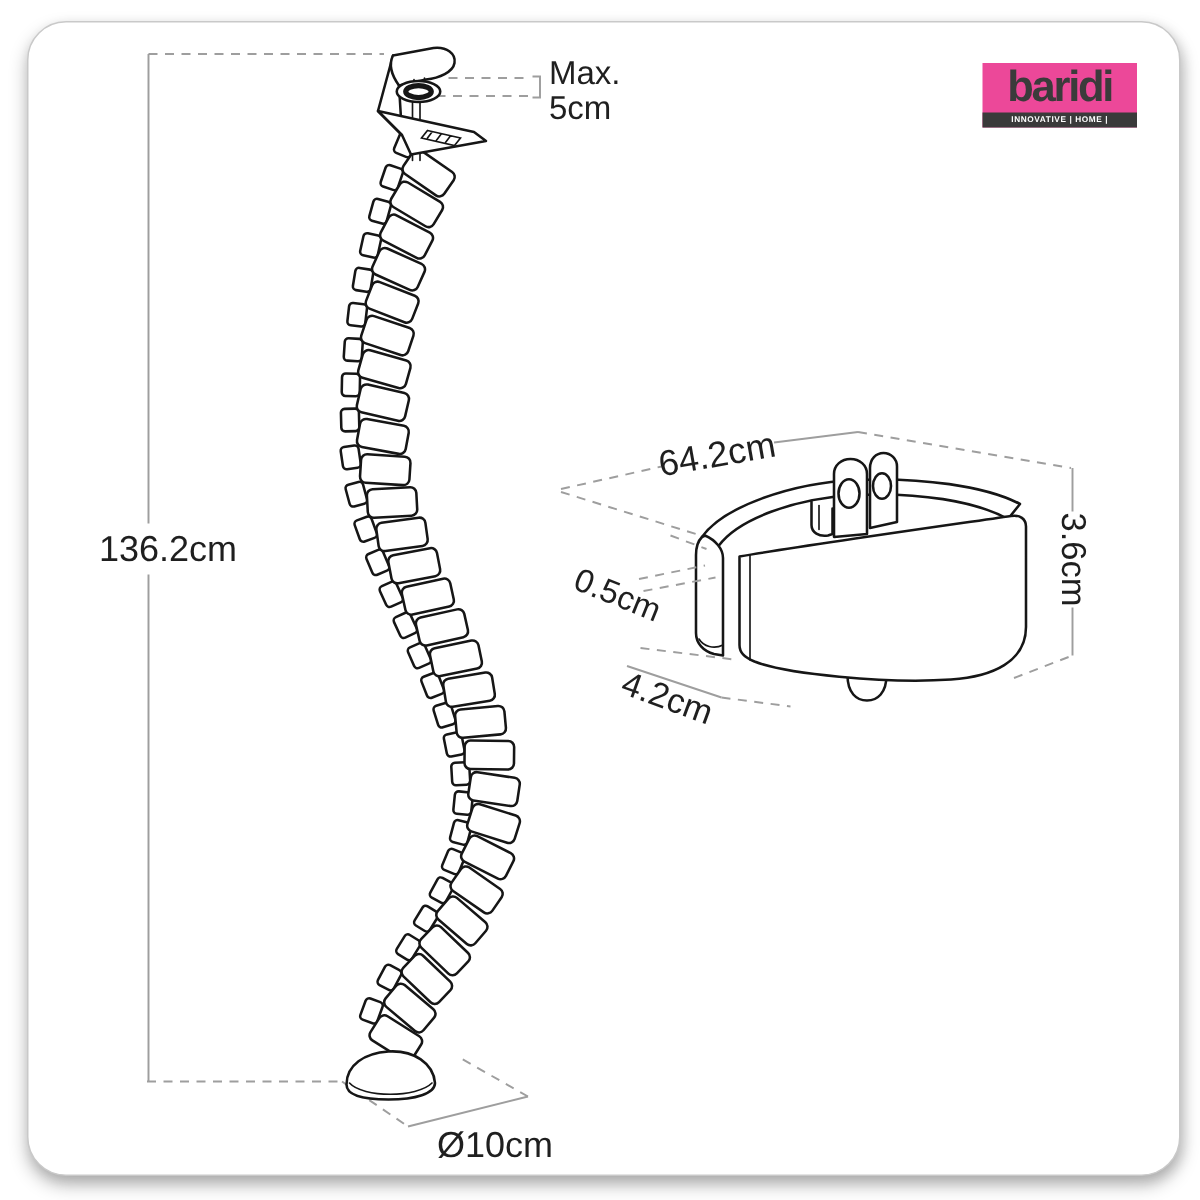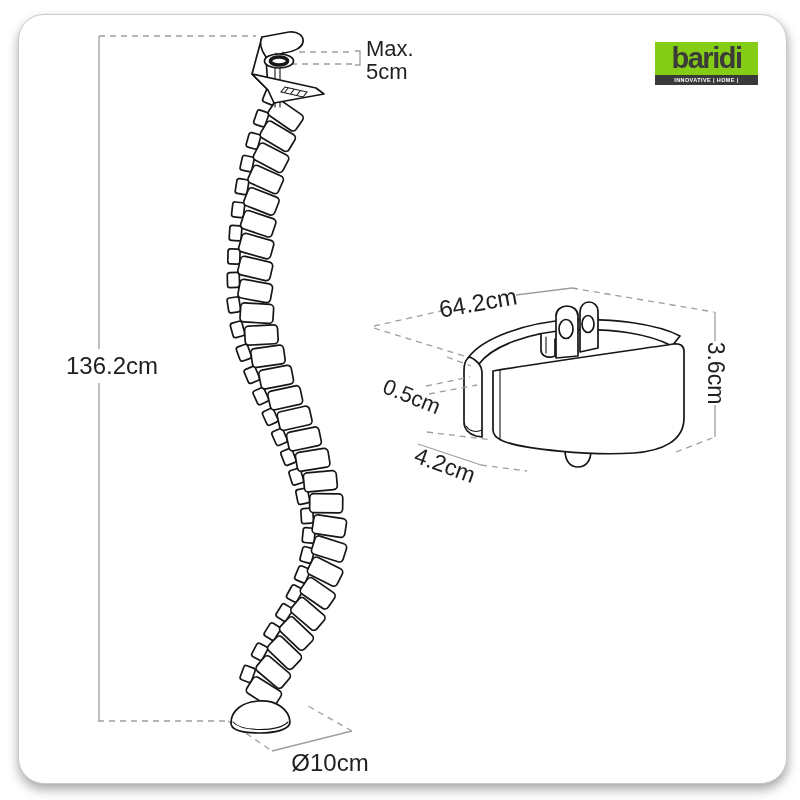--- a/index.html
+++ b/index.html
@@ -14,21 +14,21 @@
   .ink{stroke:#161616;stroke-width:1.7;fill:#ffffff;stroke-linejoin:round;stroke-linecap:round;}
   .ink-thin{stroke:#161616;stroke-width:1.1;fill:none;stroke-linecap:round;}
   #spine-links rect{fill:#ffffff;stroke:#161616;stroke-width:1.7;}
   
   .dim{stroke:#9e9e9e;stroke-width:1.3;fill:none;stroke-linecap:butt;}
   .dash{stroke-dasharray:6 5;}
   .dim-text{font-weight:500;font-size:23px;fill:#1f1f1f;font-family:"Liberation Sans",sans-serif;}
   .dim-text.big{font-size:24px;}
   .dim-text.small{font-size:22px;}
   
-  .logo{position:absolute;left:655px;top:42px;width:103px;height:43px;background:#84cc16;
+  .logo{position:absolute;left:655px;top:42px;width:103px;height:43px;background:#ec4899;
         display:flex;flex-direction:column;align-items:center;}
   .logo-name{flex:1;display:flex;align-items:center;font-weight:bold;font-size:29px;
              line-height:29px;color:#3b3b3b;letter-spacing:-1.5px;}
   .logo-bar{width:100%;height:10px;background:#3a3a3a;color:#ffffff;font-weight:bold;
             font-size:5.5px;line-height:10px;text-align:center;letter-spacing:.4px;}
 </style>
 </head>
 <body>
 
 <div id="stage">

